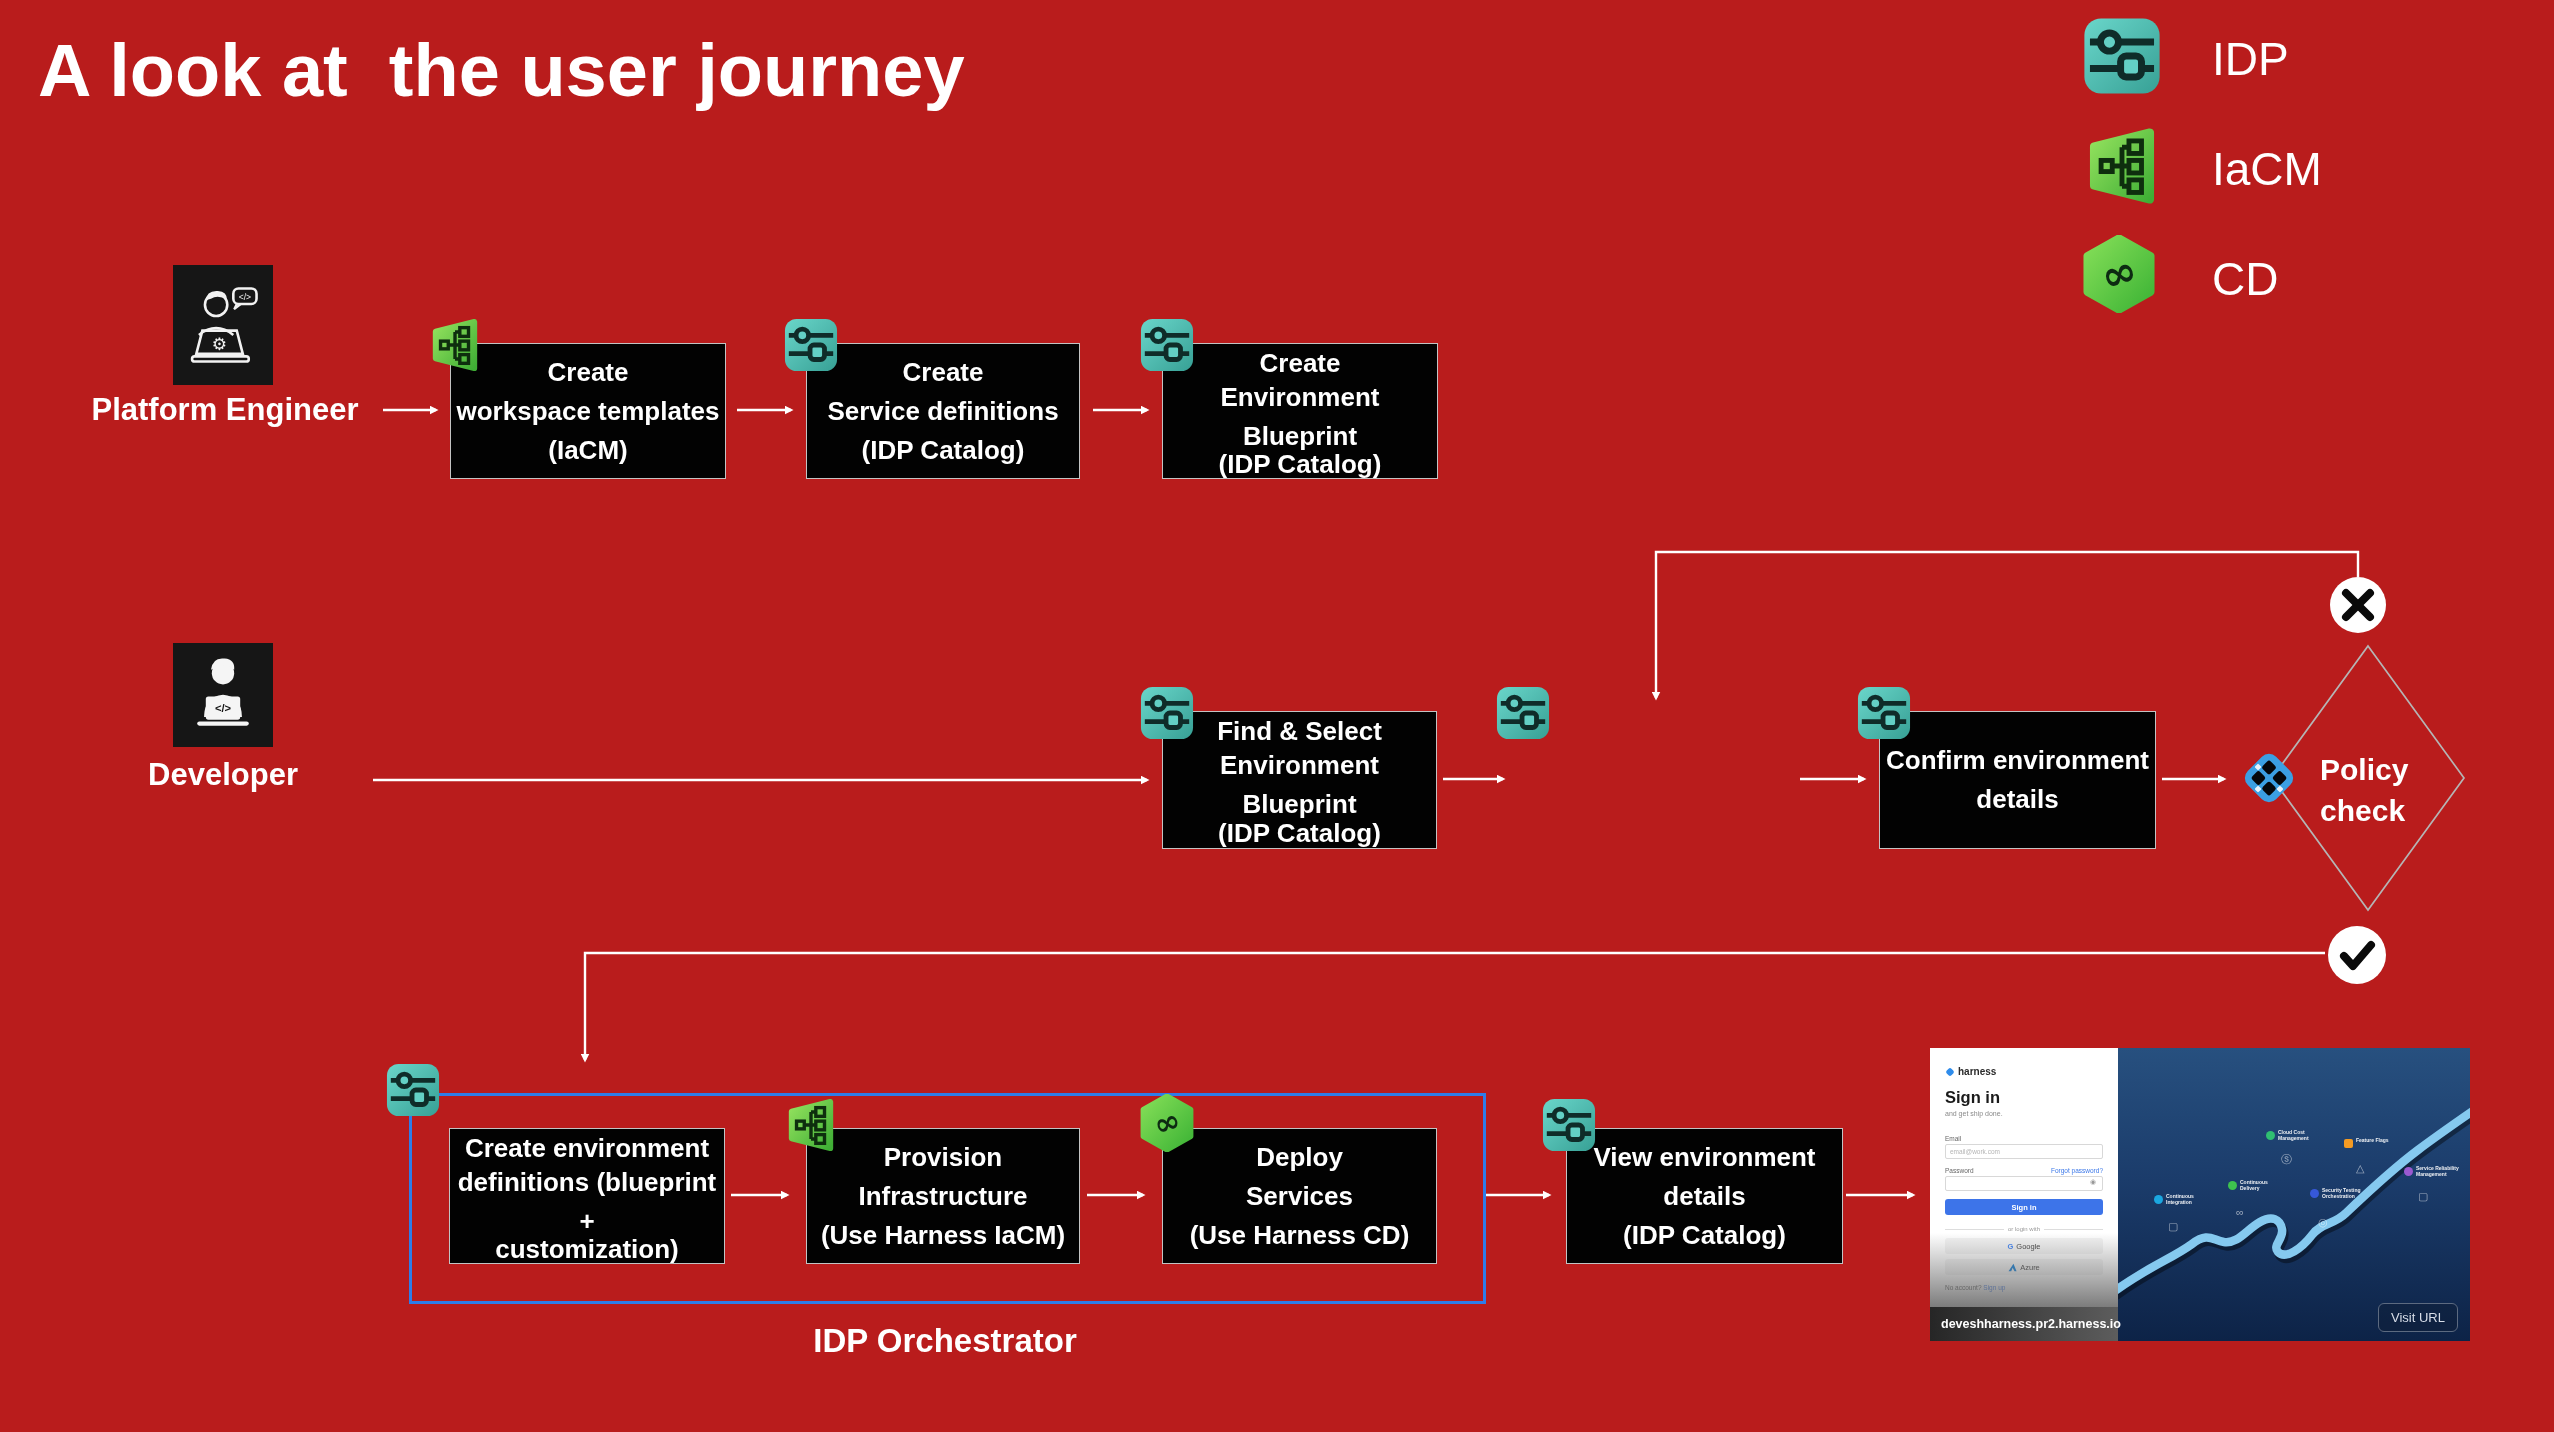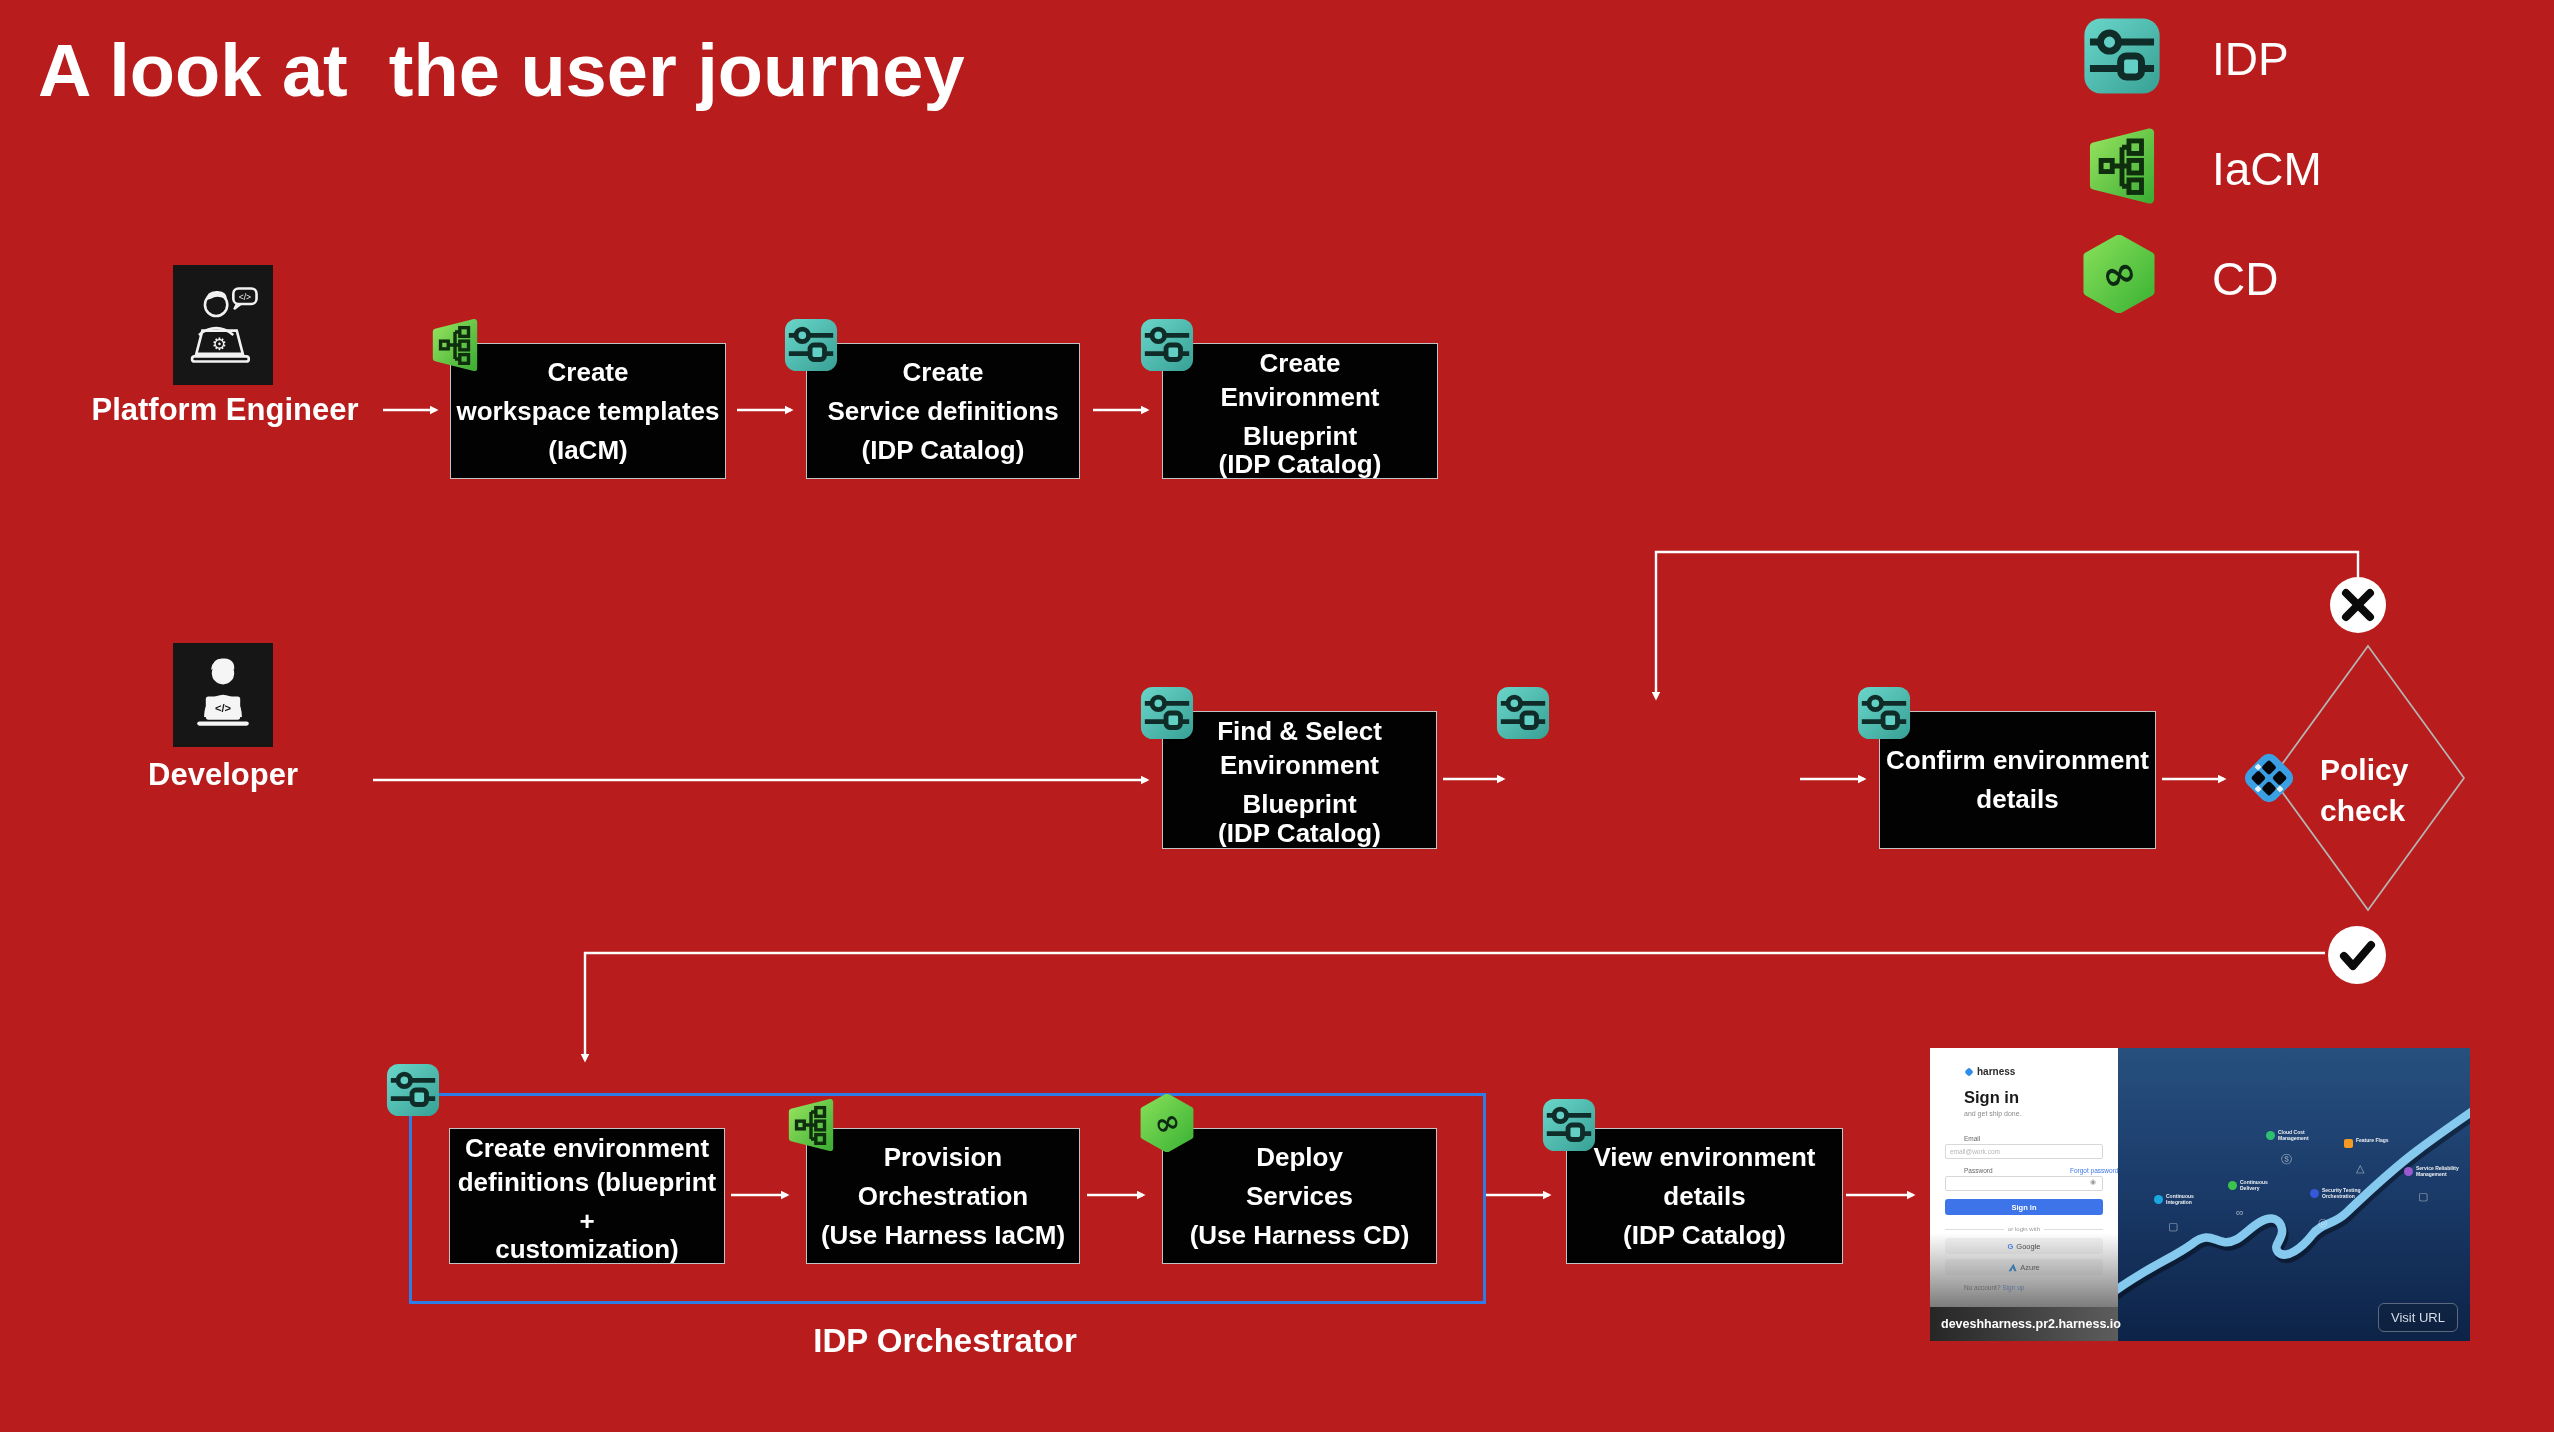--- a/index.html
+++ b/index.html
@@ -46,21 +46,21 @@
               background:linear-gradient(180deg,#27507f 0%,#1b3c6b 45%,#0d2347 100%);}
   .visit-btn{position:absolute;right:12px;bottom:9px;width:78px;height:27px;border:1.5px solid #5c6a80;
              border-radius:6px;color:#d7dde8;font-size:13px;display:flex;align-items:center;justify-content:center;
              background:rgba(15,25,45,.35);}
   .prod{position:absolute;display:flex;gap:3px;align-items:flex-start;}
   .prod .dot{width:9px;height:9px;border-radius:50%;flex:0 0 auto;margin-top:1px;}
   .prod .plab{font-size:5px;line-height:1.15;color:rgba(255,255,255,.92);width:46px;font-weight:600;}
   .pglyph{position:absolute;color:rgba(255,255,255,.55);font-size:11px;}
 
   
-  .si{position:absolute;left:15px;width:158px;box-sizing:border-box;margin-left:19px;}
+  .si{position:absolute;left:15px;width:158px;box-sizing:border-box;}
   .si-logo{display:flex;align-items:center;gap:3px;}
   .si-logo .lw{font-size:10px;font-weight:700;color:#2b2b2b;}
   .si-h{font-size:16.5px;font-weight:800;color:#1a1a1a;}
   .si-sub{font-size:7px;color:#8a8a8a;}
   .si-lbl{font-size:6.5px;color:#666;}
   .si-input{position:absolute;left:15px;width:158px;height:15px;border:1px solid #d8d8d8;border-radius:2px;
             font-size:6.5px;color:#444;padding:0 4px;box-sizing:border-box;background:#fff;font-family:"Liberation Sans",sans-serif;}
   .si-input::placeholder{color:#b5b5b5;}
   .si-btn{position:absolute;left:15px;width:158px;height:16px;border-radius:3px;display:flex;
           align-items:center;justify-content:center;font-size:7.5px;}
@@ -324,21 +324,21 @@
       </svg></div>
 
   <div class="fbox" style="left:449px;top:1128px;width:274px;height:134px;">
     <span>Create environment</span>
     <span>definitions (blueprint +</span>
     <span>customization)</span>
   </div>
 
   <div class="fbox" style="left:806px;top:1128px;width:272px;height:134px;">
     <span>Provision</span>
-    <span>Orchestration</span>
+    <span>Infrastructure</span>
     <span>(Use Harness IaCM)</span>
   </div>
   <div class="cicon" style="left:784px;top:1098px;"><svg viewBox="0 0 56 56">
         <defs>
           <linearGradient id="ggrn" x1="0" y1="0" x2="1" y2="1">
         <stop offset="0" stop-color="#94e25e"></stop>
             <stop offset="1" stop-color="#3fae35"></stop>
           </linearGradient>
         </defs>
         <polygon points="8,14 48,4 48,52 8,42" fill="url(#ggrn)" stroke="url(#ggrn)" stroke-width="6" stroke-linejoin="round"></polygon>

